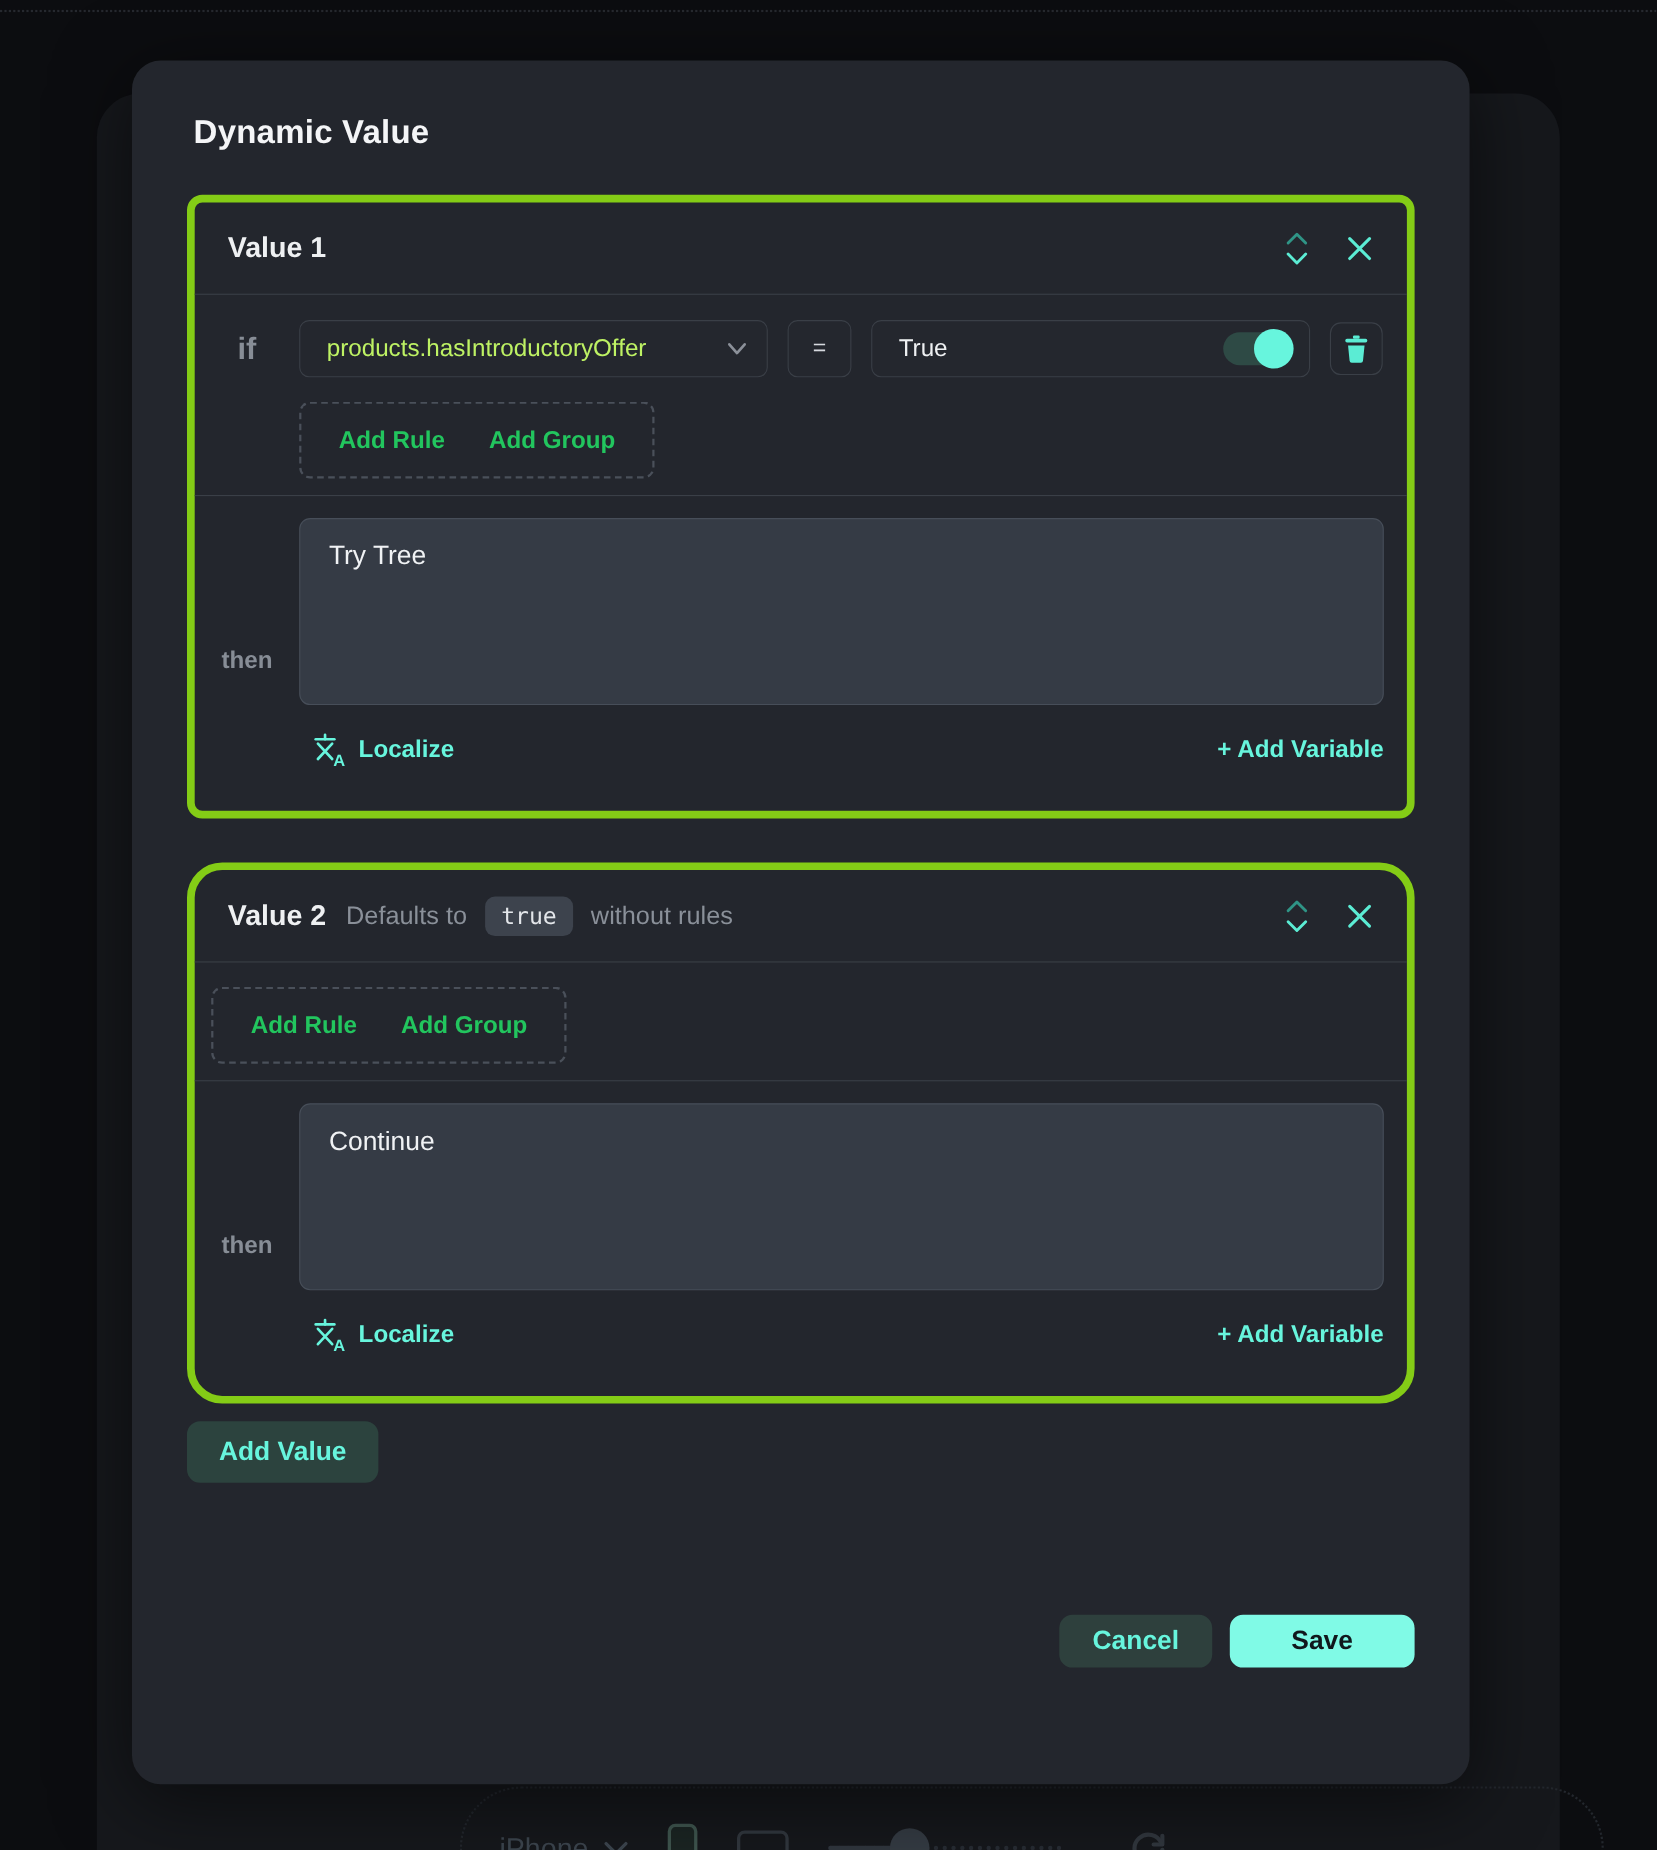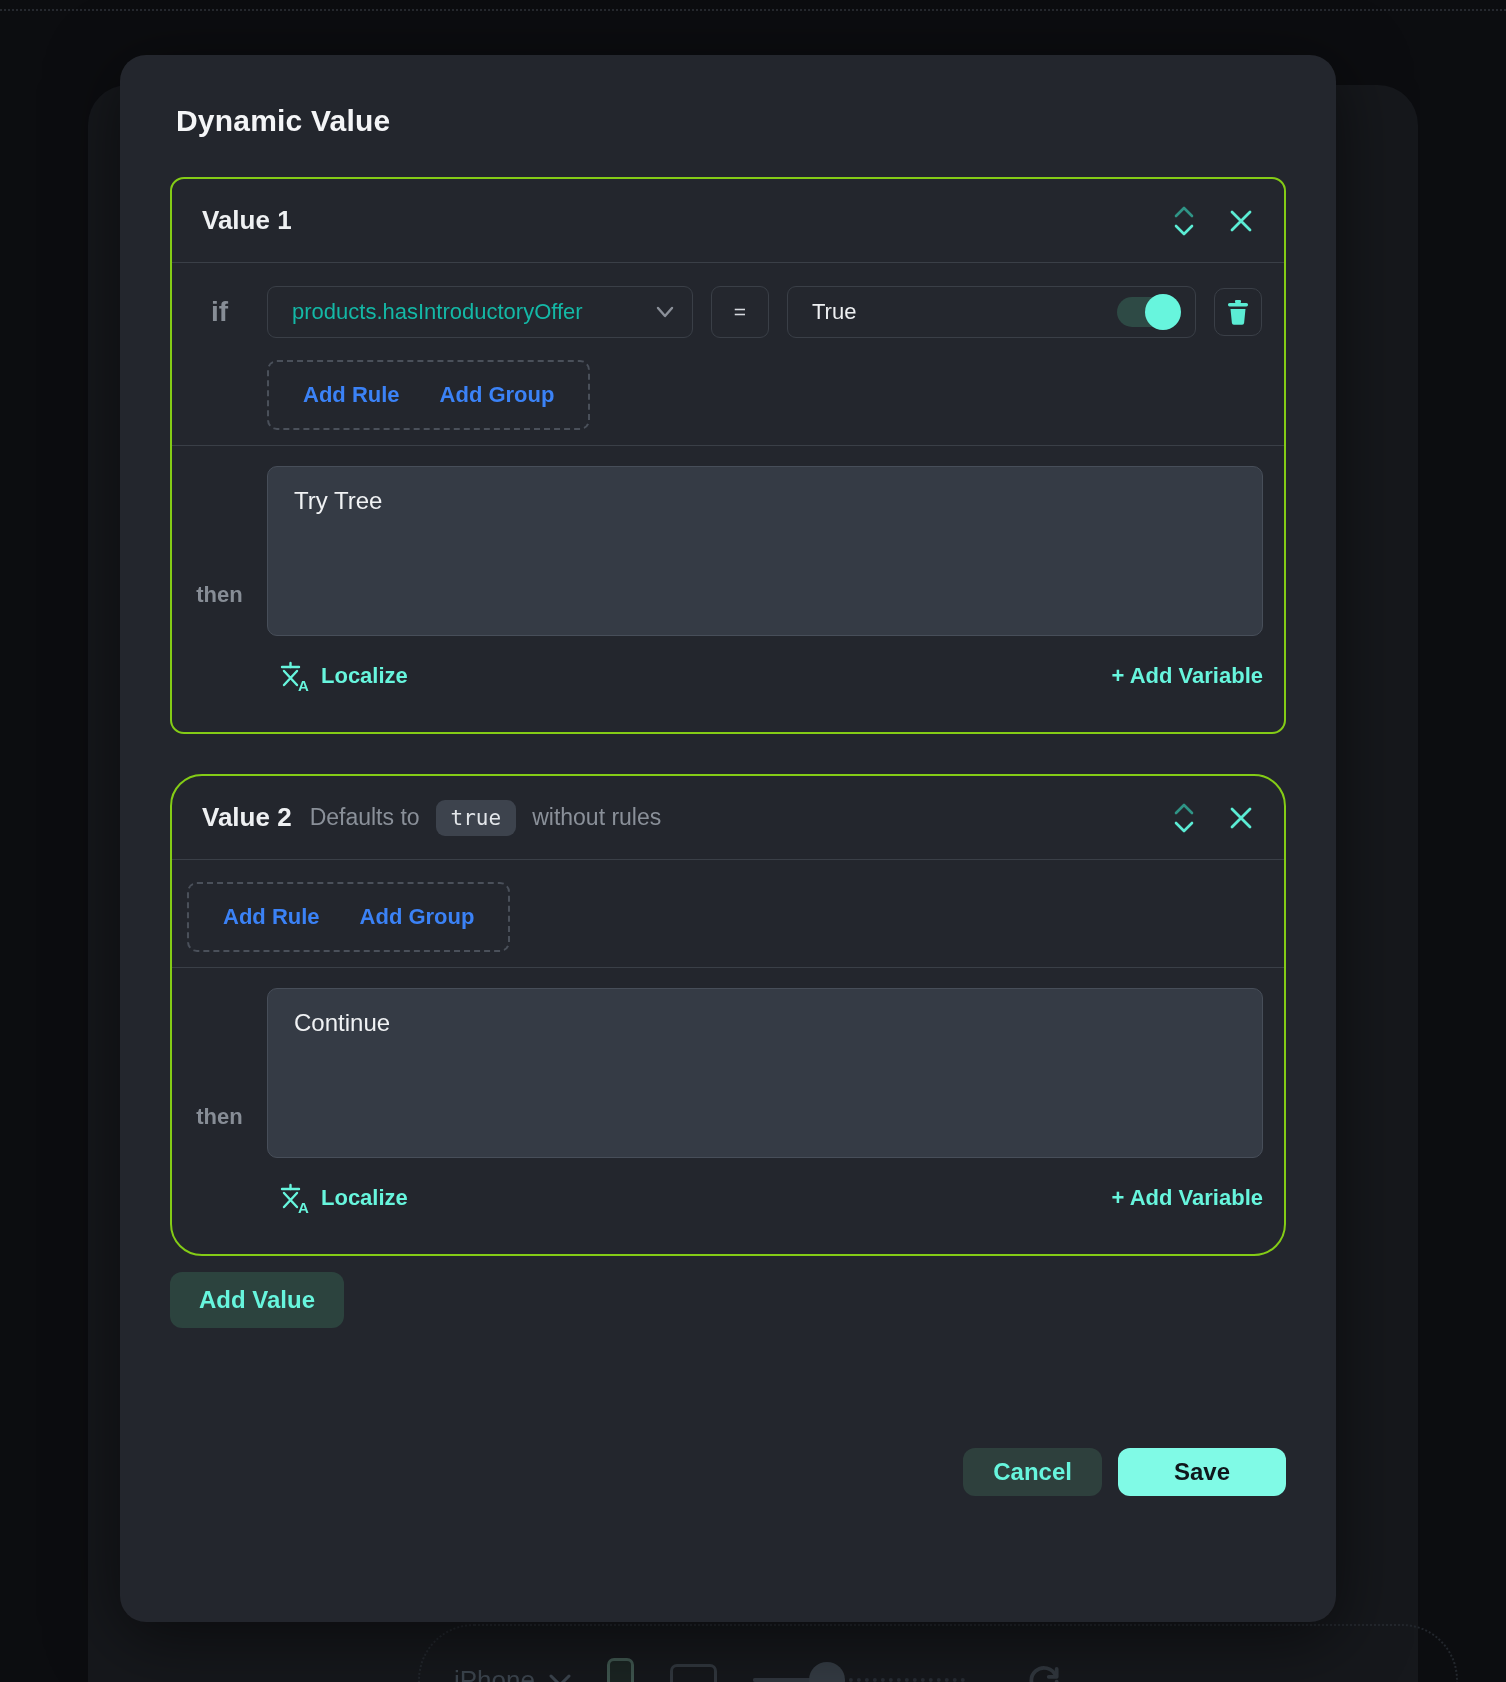--- a/index.html
+++ b/index.html
@@ -21,46 +21,46 @@
   .zoom-slider .track { position:absolute; top:16px; left:0; right:0; border-top:4px dotted #272c33; }
   .zoom-slider .track-solid { position:absolute; top:16px; left:0; width:70px; height:4px; background:#30363e; border-radius:2px; }
   .zoom-slider .thumb { position:absolute; top:0; left:56px; width:36px; height:36px; border-radius:50%; background:#343b43; }
 
   
   .modal { position:absolute; left:120px; top:55px; width:1216px; height:1567px;
     background:#23262d; border-radius:26px; padding:0 50px;
     box-shadow:0 14px 70px rgba(0,0,0,.55); }
   .modal-title { margin:48px 0 0 6px; font-size:30px; line-height:36px; font-weight:700; color:#f4f5f7; letter-spacing:.2px; }
 
-  .value-card { border:2px solid #84cc16; border-radius:14px; margin-top:38px; padding-bottom:40px; }
+  .value-card { border:7px solid #84cc16; border-radius:14px; margin-top:38px; padding-bottom:40px; }
   .card2 { margin-top:40px;border-radius:32px; }
   .card-header { display:flex; align-items:center; height:84px; padding:0 30px; border-bottom:1px solid #3a3f47; }
   .card-title { font-size:26px; font-weight:600; color:#eef0f2; }
   .defaults { display:flex; align-items:center; gap:16px; margin-left:18px; color:#8a9099; font-size:23px; }
   .pill { background:#3d434d; border-radius:9px; padding:6px 15px; font-family:"DejaVu Sans Mono","Liberation Mono",monospace; font-size:21px; color:#e3e6ea; }
   .header-right { margin-left:auto; display:flex; align-items:center; gap:32px; }
   .icon-btn { display:flex; align-items:center; justify-content:center; cursor:pointer; background:none; border:none; }
 
   .cond-row { display:flex; align-items:center; margin-top:23px; }
   .gutter { flex:0 0 95px; text-align:center; color:#878d96; font-size:28px; font-weight:600; }
   .cond-fields { flex:1; display:flex; gap:18px; margin-right:22px; align-items:center; }
   .select { width:426px; height:52px; border:1px solid #3a3f47; border-radius:9px; background:#24272e;
-    display:flex; align-items:center; justify-content:space-between; padding:0 18px 0 24px; color:#14b8a6; font-size:22px; }
+    display:flex; align-items:center; justify-content:space-between; padding:0 18px 0 24px; color:#bef264; font-size:22px; }
   .op-box { flex:0 0 58px; height:52px; border:1px solid #3a3f47; border-radius:9px; background:#24272e;
     display:flex; align-items:center; justify-content:center; color:#d6d9de; font-size:21px; }
   .val-field { flex:1; height:52px; border:1px solid #3a3f47; border-radius:9px; background:#24272e;
     display:flex; align-items:center; justify-content:space-between; padding:0 16px 0 24px; color:#eef0f2; font-size:22px; }
   .toggle { position:relative; width:62px; height:30px; border-radius:16px; background:#2e4a45; cursor:pointer; }
   .toggle .knob { position:absolute; right:-2px; top:-3px; width:36px; height:36px; border-radius:50%; background:#67f5dd; }
   .trash-btn { flex:0 0 48px; height:48px; border:1px solid #3a3f47; border-radius:10px; background:none;
     display:flex; align-items:center; justify-content:center; cursor:pointer; }
 
   .dashed-box { display:inline-flex; gap:40px; margin:22px 0 0 95px; padding:20px 34px; border:2px dashed #4a505a; border-radius:10px; }
   .card2 .dashed-box { margin-left:15px; }
-  .text-btn { background:none; border:none; color:#3b82f6; font-size:22px; font-weight:700; cursor:pointer; font-family:inherit; }
+  .text-btn { background:none; border:none; color:#22c55e; font-size:22px; font-weight:700; cursor:pointer; font-family:inherit; }
 
   .divider { border-top:1px solid #3a3f47; margin-top:15px; }
 
   .then-row { display:flex; margin-top:20px; }
   .then-gutter { flex:0 0 95px; display:flex; align-items:flex-end; justify-content:center; padding-bottom:28px;
     color:#878d96; font-size:22px; font-weight:600; }
   .value-text { flex:1; margin-right:21px; height:170px; background:#353b45; border:1px solid #474e59; border-radius:10px;
     padding:20px 26px; color:#f0f2f4; font-size:24px; font-family:inherit; resize:none; outline:none; }
 
   .localize-row { display:flex; align-items:center; justify-content:space-between; margin:24px 21px 0 107px; }

